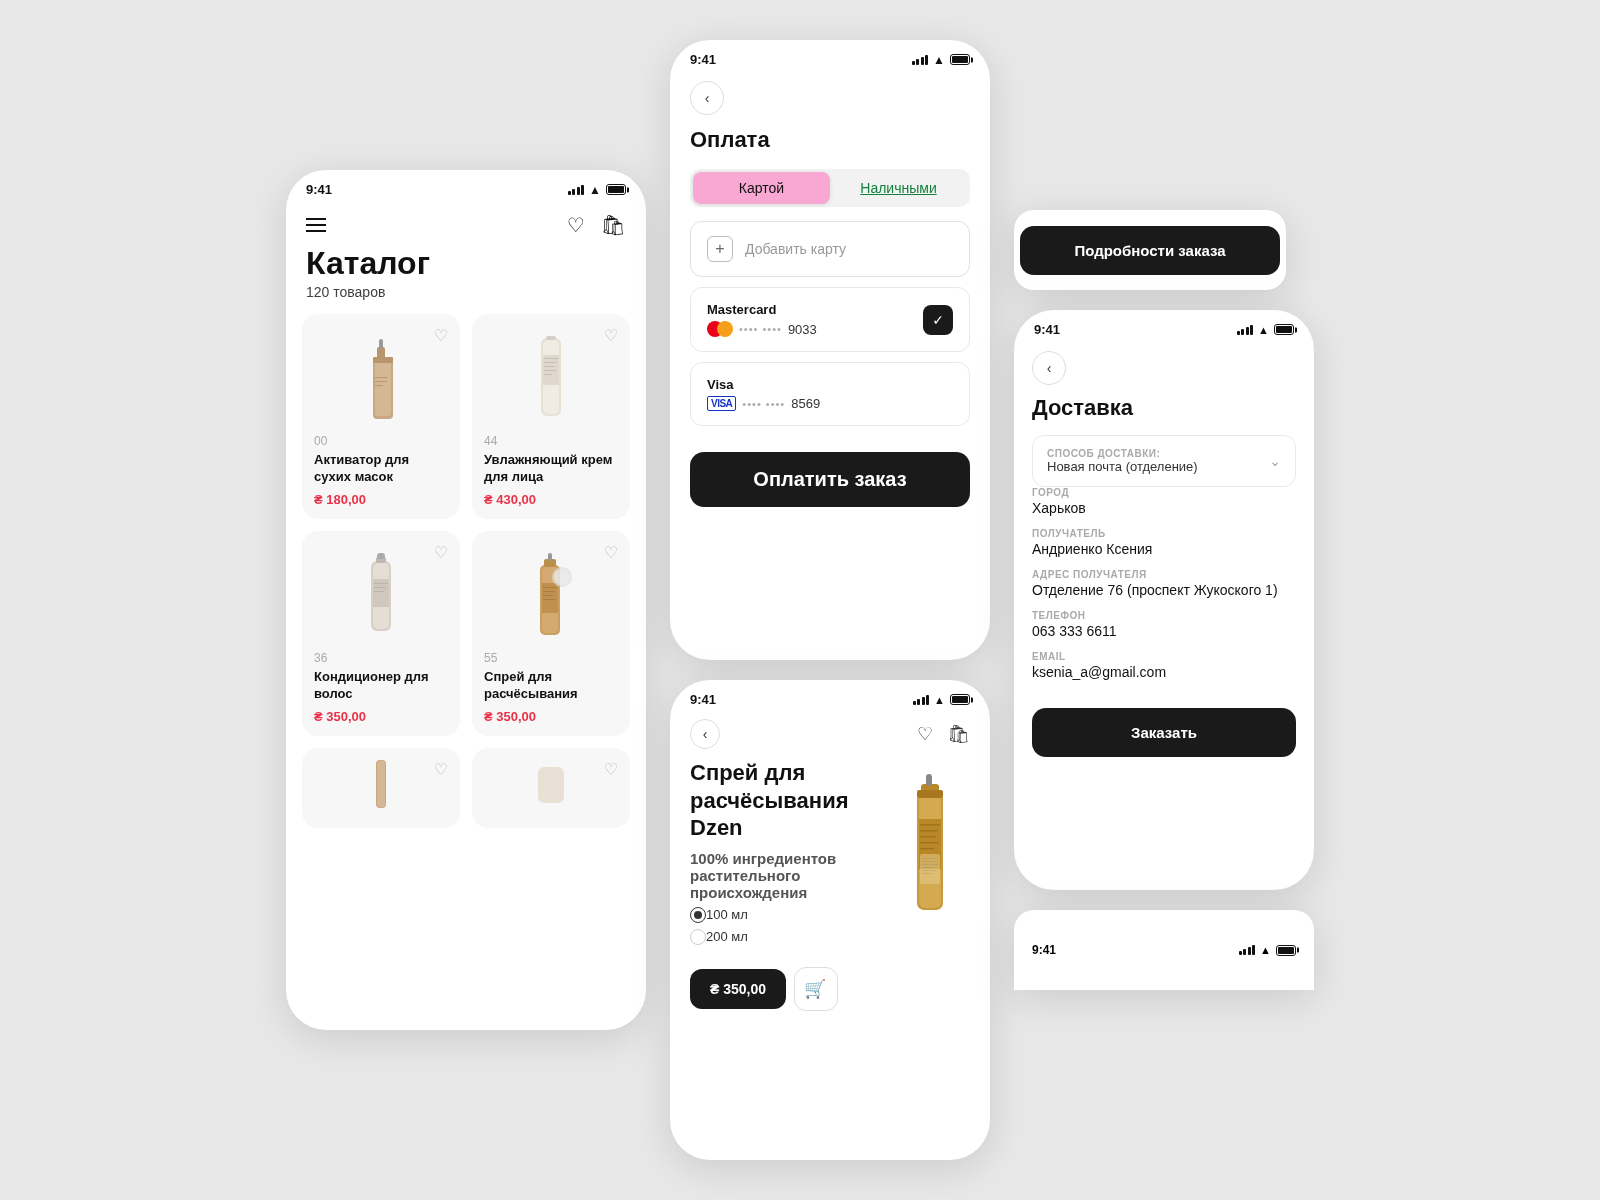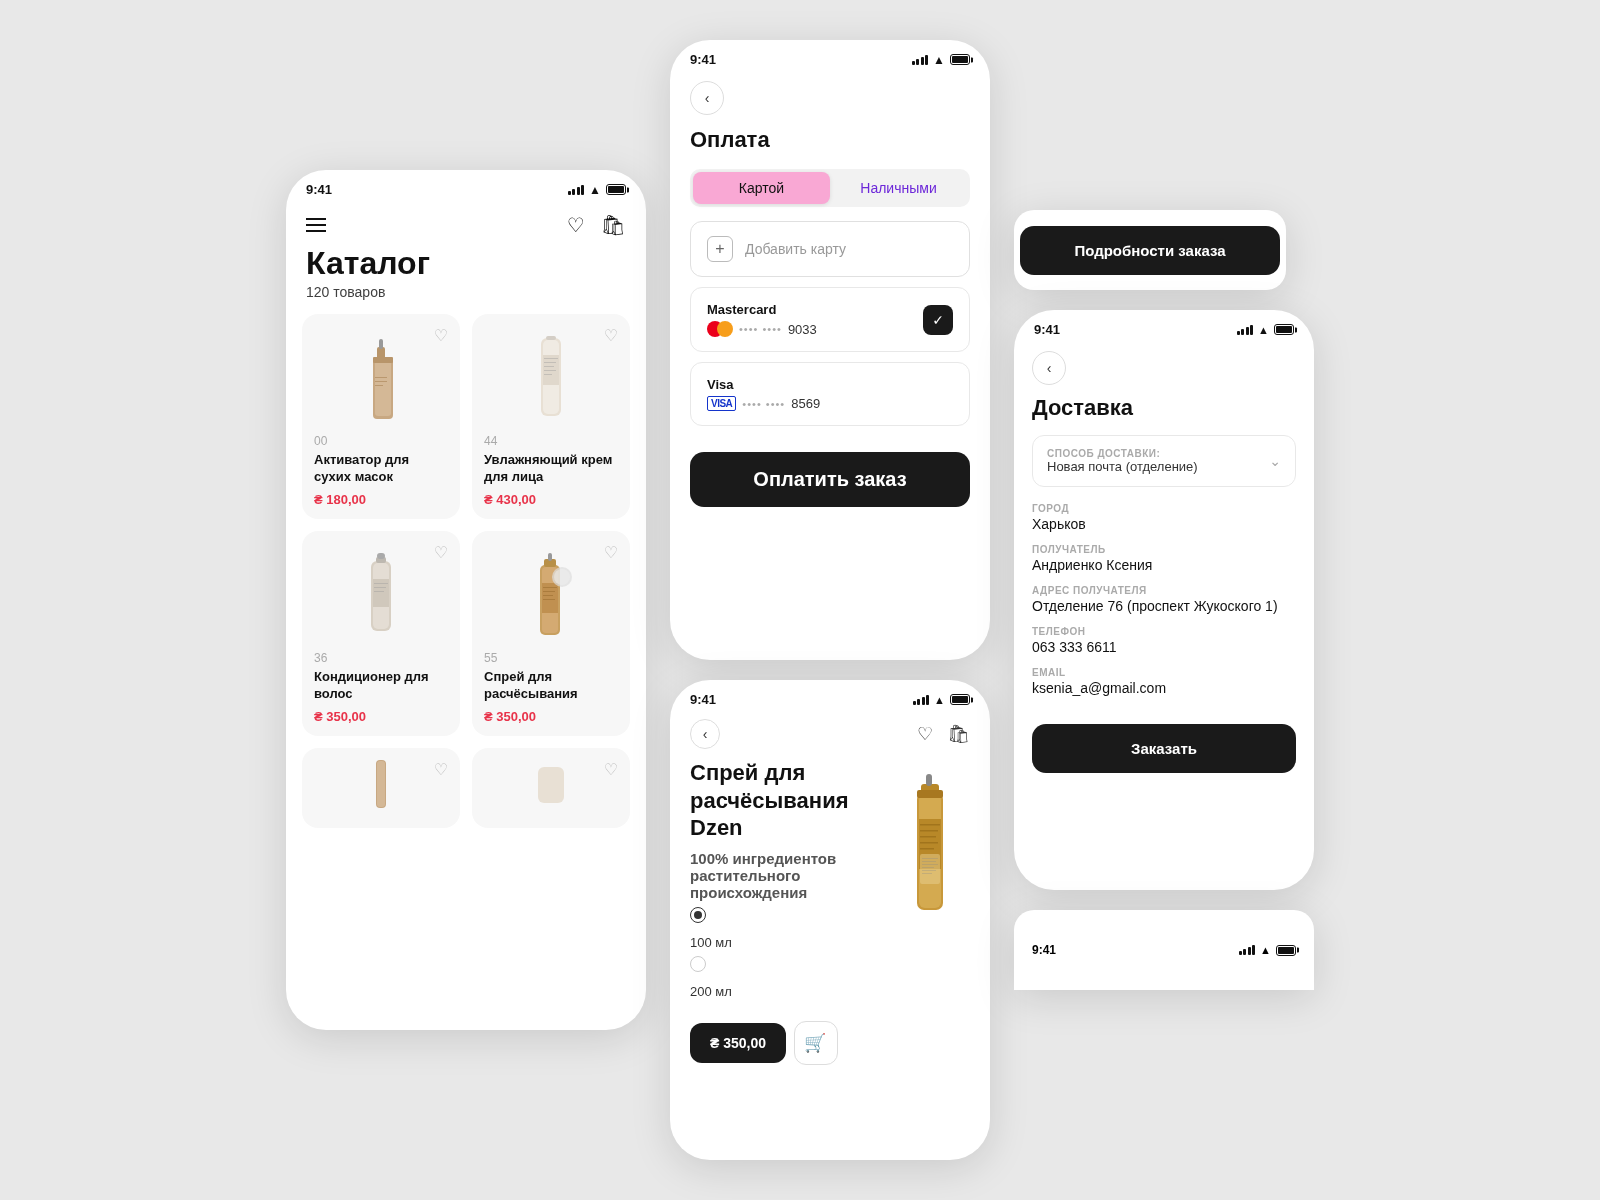--- a/index.html
+++ b/index.html
@@ -112,21 +112,21 @@
     .payment-tab {
       flex: 1;
       text-align: center;
       padding: 8px;
       border-radius: 8px;
       font-size: 14px;
       font-weight: 500;
       cursor: pointer;
     }
     .payment-tab.active { background: #f9a8d4; color: #111; box-shadow: 0 1px 4px rgba(0,0,0,0.1); }
-    .payment-tab.inactive { color: #6d28d9; }
+    .payment-tab.inactive { color: #15803d; text-decoration: underline; }
 
     .add-card-row {
       border: 1.5px solid #e0e0e0;
       border-radius: 12px;
       padding: 14px 16px;
       display: flex;
       align-items: center;
       gap: 12px;
       margin-bottom: 10px;
       cursor: pointer;
@@ -194,21 +194,21 @@
       display: flex;
       justify-content: space-between;
       align-items: center;
       padding: 6px 20px 10px;
     }
     .product-detail-icons { display: flex; gap: 14px; font-size: 18px; color: #333; }
     .product-detail-title { font-size: 22px; font-weight: 700; color: #111; line-height: 1.25; margin-bottom: 8px; }
     .product-detail-badge { font-size: 13px; color: #555; margin-bottom: 6px; }
     .product-detail-badge span { font-weight: 700; font-size: 15px; }
     .radio-group { display: flex; flex-direction: column; gap: 6px; margin-bottom: 12px; }
-    .radio-item { display: flex; align-items: flex-start; gap: 12px; font-size: 13px; color: #333; flex-direction: column; }
+    .radio-item { display: flex; align-items: center; gap: 0; font-size: 13px; color: #333; }
     .radio-outer {
       width: 16px; height: 16px;
       border-radius: 50%;
       border: 1.5px solid #ccc;
       display: flex; align-items: center; justify-content: center;
     }
     .radio-outer.selected { border-color: #333; }
     .radio-inner { width: 8px; height: 8px; border-radius: 50%; background: #333; }
 
     .product-detail-footer {
@@ -273,21 +273,21 @@
     }
     .delivery-title { font-size: 22px; font-weight: 700; color: #111; margin-bottom: 14px; padding: 0 18px; }
 
     .delivery-method-row {
       display: flex;
       justify-content: space-between;
       align-items: center;
       border: 1.5px solid #e8e8e8;
       border-radius: 12px;
       padding: 12px 14px;
-      margin-bottom: 16px;
+      margin-bottom: 0;
     }
     .delivery-method-left {}
     .delivery-method-label { font-size: 10px; color: #aaa; font-weight: 600; letter-spacing: 0.5px; text-transform: uppercase; }
     .delivery-method-value { font-size: 13px; color: #333; }
     .chevron-down { font-size: 14px; color: #aaa; }
 
     .delivery-field { margin-bottom: 12px; padding: 0 18px; }
     .delivery-field-label { font-size: 10px; color: #aaa; font-weight: 600; letter-spacing: 0.5px; text-transform: uppercase; margin-bottom: 2px; }
     .delivery-field-value { font-size: 14px; color: #111; font-weight: 500; }
 

